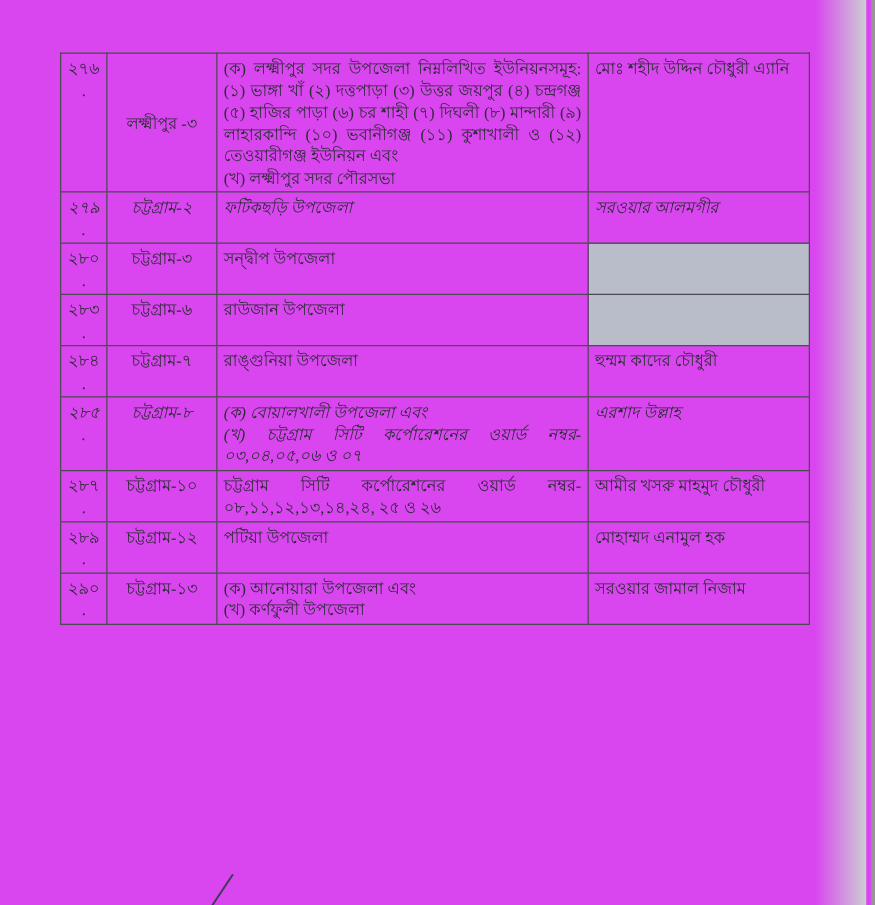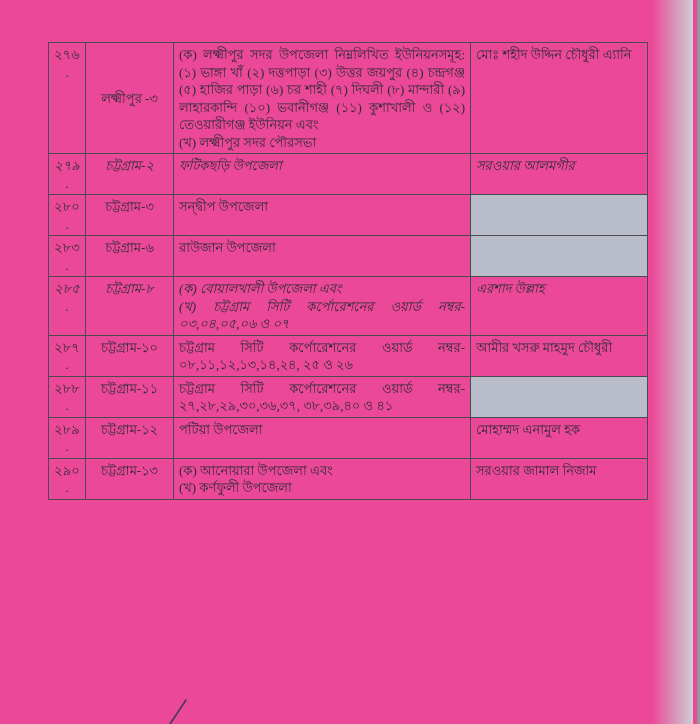--- a/index.html
+++ b/index.html
@@ -1,19 +1,19 @@
 <!DOCTYPE html>
 <html><head>
 <meta charset="utf-8">
 <style>
   html,body{margin:0;padding:0;}
   .page{
     position:relative;
     width:700px;height:724px;
-    background:#ec4899;
+    background:#d946ef;
     overflow:hidden;
     font-family:"Liberation Serif","DejaVu Serif",serif;
   }
   
   .edge-fade{
     position:absolute;top:0;left:652px;width:41px;height:100%;
     background:linear-gradient(to right, rgba(226,228,233,0), #cdced4);
   }
   .edge-line{
     position:absolute;top:0;left:693px;width:4px;height:100%;
@@ -85,38 +85,38 @@
           <td class="c-const">চট্টগ্রাম-৩</td>
           <td class="c-desc">সন্দ্বীপ উপজেলা</td>
           <td class="c-name shaded"></td>
         </tr>
         <tr style="height: 28px;">
           <td class="c-serial">২৮৩.</td>
           <td class="c-const">চট্টগ্রাম-৬</td>
           <td class="c-desc">রাউজান উপজেলা</td>
           <td class="c-name shaded"></td>
         </tr>
+        <tr style="height: 29px;">
+          <td class="c-serial">২৮৪.</td>
+          <td class="c-const">চট্টগ্রাম-৭</td>
+          <td class="c-desc">রাঙ্গুনিয়া উপজেলা</td>
+          <td class="c-name">হুম্মম কাদের চৌধুরী</td>
+        </tr>
         <tr style="height: 52px; font-style: italic;">
           <td class="c-serial">২৮৫.</td>
           <td class="c-const">চট্টগ্রাম-৮</td>
           <td class="c-desc">(ক) বোয়ালখালী উপজেলা এবং
 (খ) চট্টগ্রাম সিটি কর্পোরেশনের ওয়ার্ড নম্বর- ০৩,০৪,০৫,০৬ ও ০৭</td>
           <td class="c-name">এরশাদ উল্লাহ</td>
         </tr>
         <tr style="height: 39px;">
           <td class="c-serial">২৮৭.</td>
           <td class="c-const">চট্টগ্রাম-১০</td>
           <td class="c-desc">চট্টগ্রাম সিটি কর্পোরেশনের ওয়ার্ড নম্বর- ০৮,১১,১২,১৩,১৪,২৪, ২৫ ও ২৬</td>
           <td class="c-name">আমীর খসরু মাহমুদ চৌধুরী</td>
-        </tr>
-        <tr style="height: 33px;">
-          <td class="c-serial">২৮৮.</td>
-          <td class="c-const">চট্টগ্রাম-১১</td>
-          <td class="c-desc">চট্টগ্রাম সিটি কর্পোরেশনের ওয়ার্ড নম্বর- ২৭,২৮,২৯,৩০,৩৬,৩৭, ৩৮,৩৯,৪০ ও ৪১</td>
-          <td class="c-name shaded"></td>
         </tr>
         <tr style="height: 28px;">
           <td class="c-serial">২৮৯.</td>
           <td class="c-const">চট্টগ্রাম-১২</td>
           <td class="c-desc">পটিয়া উপজেলা</td>
           <td class="c-name">মোহাম্মদ এনামুল হক</td>
         </tr>
         <tr style="height: 37px;">
           <td class="c-serial">২৯০.</td>
           <td class="c-const">চট্টগ্রাম-১৩</td>

